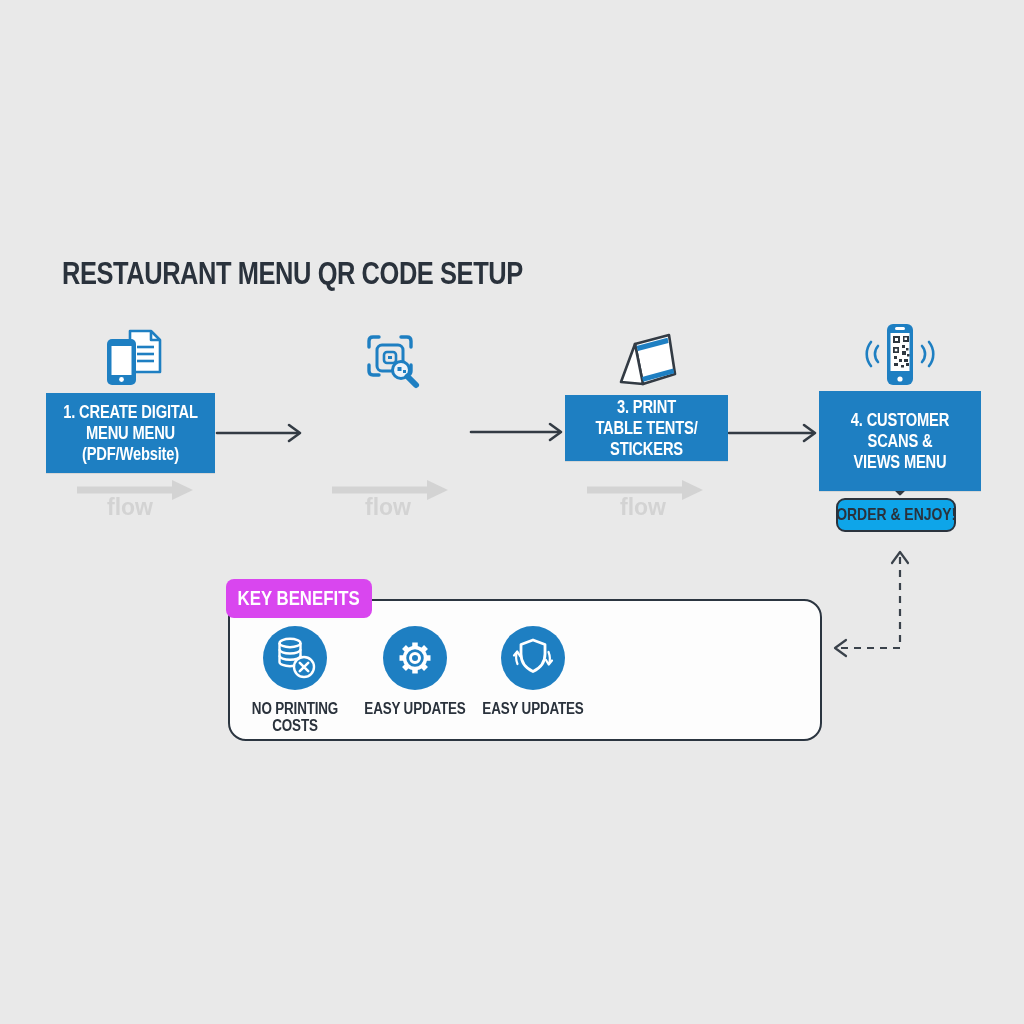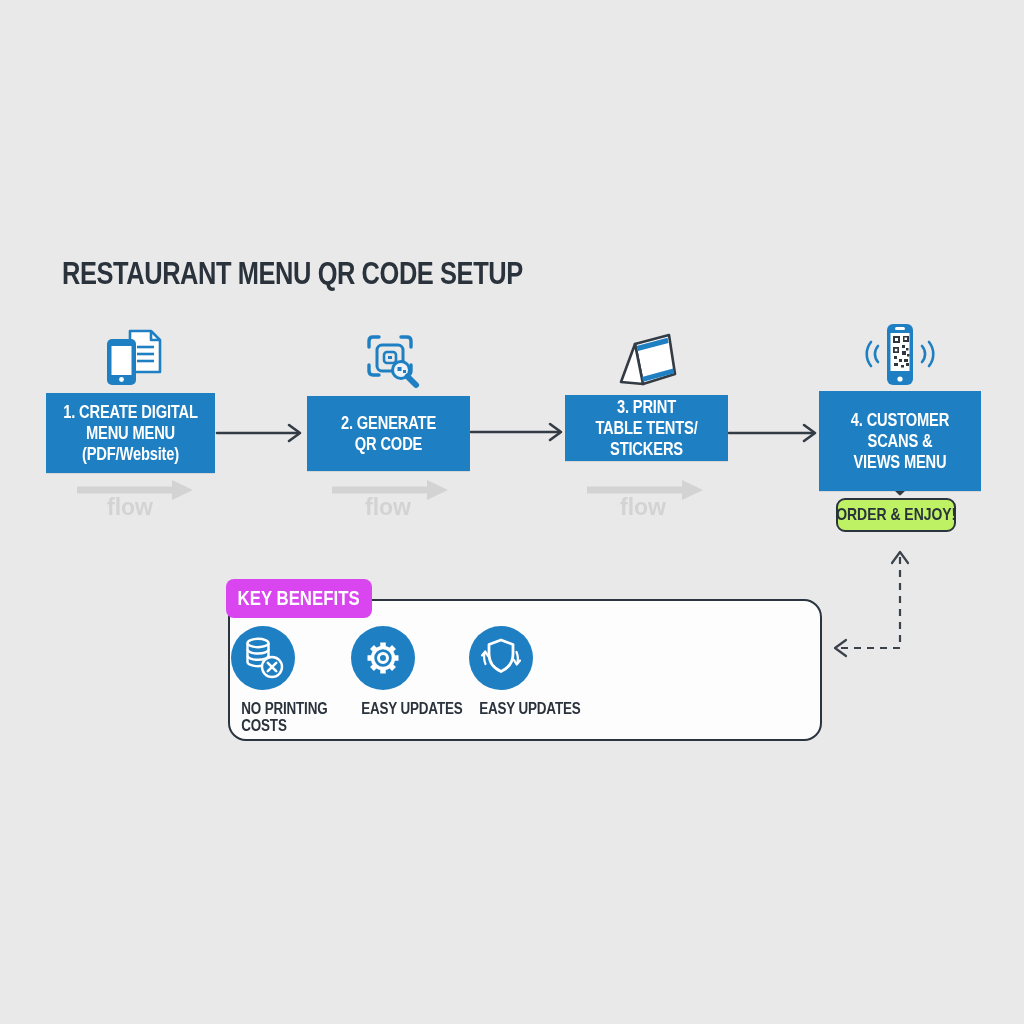--- a/index.html
+++ b/index.html
@@ -43,21 +43,21 @@
   .icon4{left:858px;top:320px;}
 
   .flow-label{
     position:absolute;width:90px;text-align:center;
     color:#d3d3d3;font-size:23px;font-weight:600;top:494px;
   }
   .flow1{left:85px;} .flow2{left:343px;} .flow3{left:598px;}
 
   .result-badge{
     position:absolute;left:836px;top:498px;width:120px;height:34px;
-    background:#bef264;border:2.5px solid #2b333d;border-radius:9px;
+    background:#0ea5e9;border:2.5px solid #2b333d;border-radius:9px;
     display:flex;align-items:center;justify-content:center;
     box-sizing:border-box;
   }
   .result-badge span{
     font-size:17px;font-weight:700;color:#2a323c;white-space:nowrap;
     transform:scaleX(0.82);transform-origin:center center;display:inline-block;
   }
 
   .benefits-panel{
     position:absolute;left:228px;top:599px;width:594px;height:142px;
@@ -67,21 +67,21 @@
   .benefits-tab{
     position:absolute;left:226px;top:579px;width:146px;height:39px;
     background:#d946ef;border-radius:8px;
     display:flex;align-items:center;justify-content:center;z-index:3;
   }
   .benefits-tab span{
     color:#ffffff;font-size:20px;font-weight:700;white-space:nowrap;
     transform:scaleX(0.84);transform-origin:center center;display:inline-block;
   }
   .benefit-item{
-    position:absolute;top:626px;width:128px;text-align:left;z-index:2;
+    position:absolute;top:626px;width:128px;text-align:center;z-index:2;
   }
   .b1{left:231px;} .b2{left:351px;} .b3{left:469px;} .b4{left:581px;} .b5{left:687px;}
   .benefit-icon{display:inline-block;}
   .benefit-label{
     margin-top:6px;color:#2a323c;font-size:16px;font-weight:700;
     line-height:17px;letter-spacing:-0.2px;
     transform:scaleX(0.84);transform-origin:center center;
   }
 </style>
 </head>
@@ -201,26 +201,20 @@
         <rect x="36.8" y="28.8" width="2.5" height="2.5"></rect>
       </g>
     </svg>
   </div>
 
   <div class="step-box step1">
     <div class="step-text">
       <div>1. CREATE DIGITAL</div>
       <div>MENU MENU</div>
       <div>(PDF/Website)</div>
-    </div>
-  </div>
-  <div class="step-box step2">
-    <div class="step-text">
-      <div>2. GENERATE</div>
-      <div>QR CODE</div>
     </div>
   </div>
   <div class="step-box step3">
     <div class="step-text">
       <div>3. PRINT</div>
       <div>TABLE TENTS/</div>
       <div>STICKERS</div>
     </div>
   </div>
   <div class="step-box step4">

